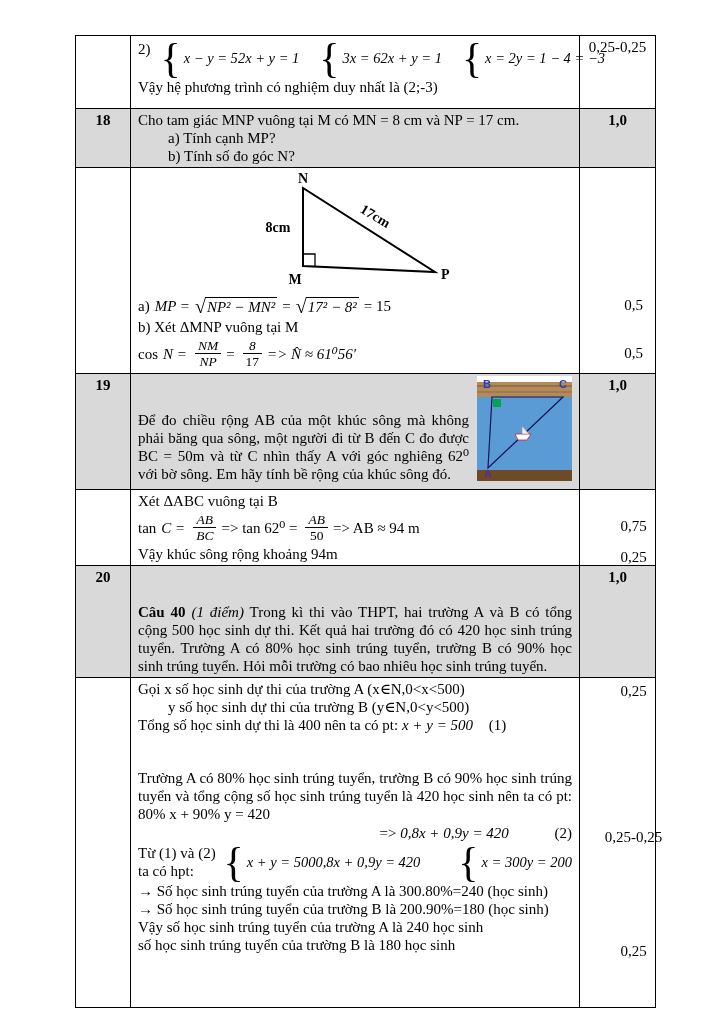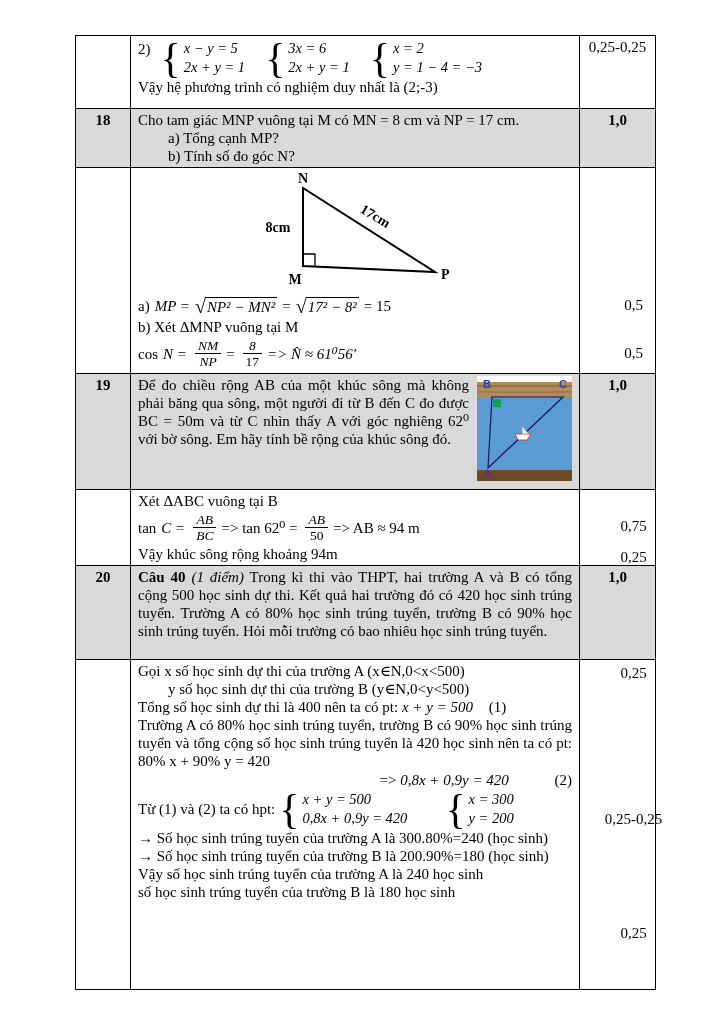--- a/index.html
+++ b/index.html
@@ -14,30 +14,30 @@
   td { border: 1px solid #000; vertical-align: top; padding: 2px 7px; }
   col.w-num { width: 55px; }
   col.w-content { width: 449px; }
   col.w-pts { width: 76px; }
   td.c-num { text-align: center; font-weight: bold; margin-top: 13px; }
   td.c-pts { text-align: center; position: relative; padding: 2px 2px; }
   tr.shaded td { background: #d9d9d9; }
   .bold { font-weight: bold; }
   .italic { font-style: italic; }
   .mi { font-style: italic; }
-  .justify { text-align: justify; }
+  .justify { text-align: justify; margin-top: 35px; }
   .ptv { white-space: nowrap; display: inline-block; }
   .pt-abs { position: absolute; left: 16px; width: 100%; text-align: center; white-space: nowrap; }
 
   
   .sys-row { display: flex; align-items: center; }
   .item-label { align-self: flex-start; margin-top: 2px; margin-right: 10px; }
   .system { display: inline-flex; align-items: center; }
   .system .brace { font-size: 42px; line-height: 40px; font-weight: 400; margin-right: 3px; }
-  .system .eqs { display: inline-flex; flex-direction: column; font-size: 14.5px; justify-content: flex-end; }
+  .system .eqs { display: inline-flex; font-size: 14.5px; justify-content: flex-end; }
   .system .eqs span { line-height: 19px; white-space: nowrap; }
   .gap20 { margin-left: 20px; }
   .gap38 { margin-left: 38px; }
 
   
   .math-line { display: flex; align-items: center; margin: 2px 0; }
   .math-line > span { margin-right: 5px; }
   .sqrt { display: inline-flex; align-items: flex-end; }
   .sqrt .rad { font-size: 20px; line-height: 20px; margin-right: -1px; }
   .sqrt .rdc { border-top: 1.2px solid #000; padding: 0 2px; }
@@ -99,21 +99,21 @@
         </td>
         <td class="c-pts">
           <span class="ptv">0,25-0,25</span>
         </td>
       </tr>
 
       <tr class="shaded">
         <td class="c-num" style="height:53px">18</td>
         <td>
           <div>Cho tam giác MNP vuông tại M có MN = 8 cm và NP = 17 cm.</div>
-          <div class="indent30">a) Tổng cạnh MP?</div>
+          <div class="indent30">a) Tính cạnh MP?</div>
           <div class="indent30">b) Tính số đo góc N?</div>
         </td>
         <td class="c-pts">
           <span class="ptv bold">1,0</span>
         </td>
       </tr>
 
       <tr>
         <td class="c-num" style="height:206px"></td>
         <td>

